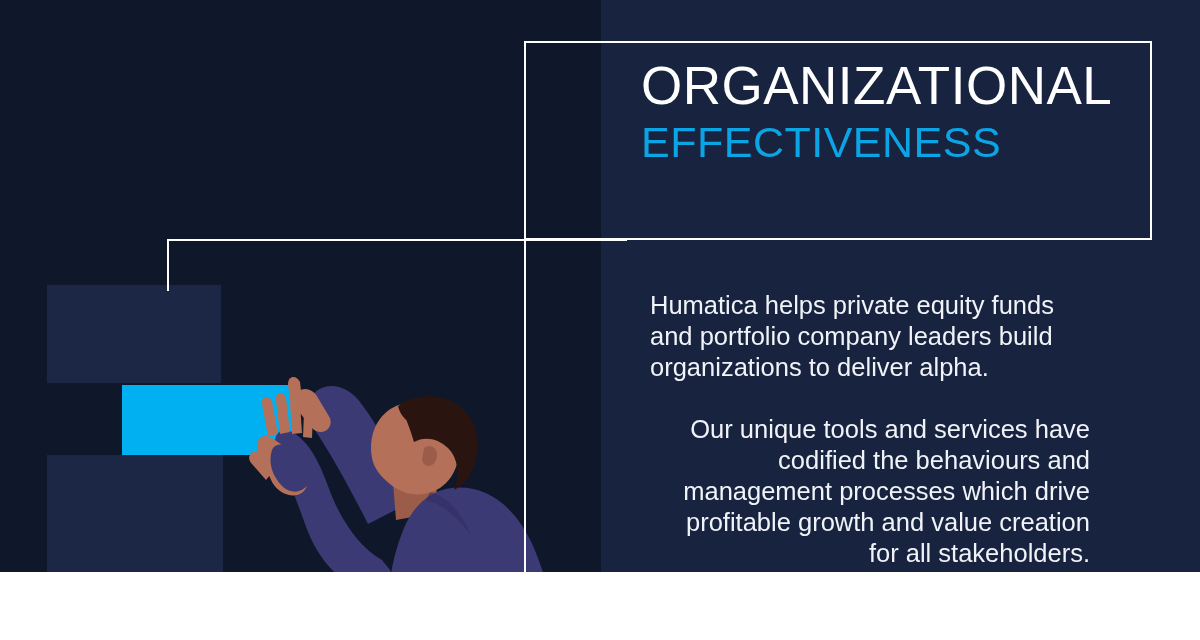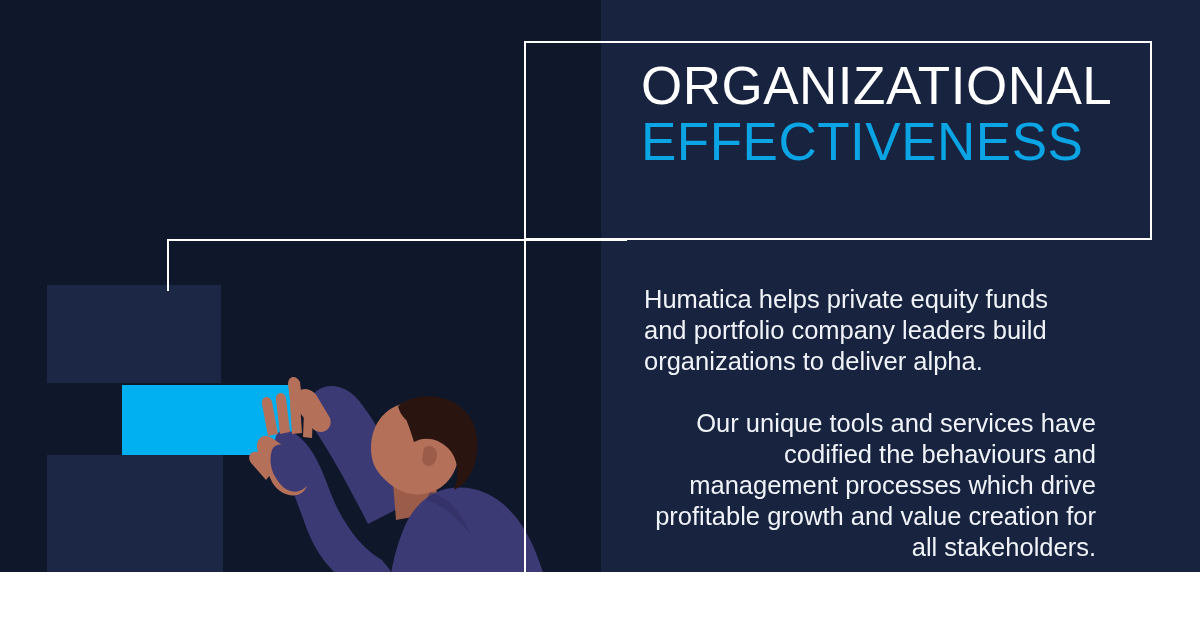--- a/index.html
+++ b/index.html
@@ -57,37 +57,37 @@
   .title-line1 {
     display:block;
     font-size:53px;
     line-height:56px;
     letter-spacing:0.5px;
     color:#ffffff;
     white-space:nowrap;
   }
   .title-line2 {
     display:block;
-    font-size:53px;
+    font-size:43px;
     line-height:56px;
     letter-spacing:0.5px;
     color:#0ba4e5;
     white-space:nowrap;
   }
 
   
   .body-copy {
     position:absolute;
     left:640px; top:280px;
     width:460px;
     color:#f0f3f8;
     font-size:25.5px;
     line-height:31px;
   }
-  .body-copy p { margin:4px; }
+  .body-copy p { margin:10px; }
   .body-copy p + p { margin-top:31px;text-align:right; }
 
   
   .illustration {
     position:absolute;
     left:0; top:0;
     width:601px; height:640px;
     overflow:hidden;
   }
   .illustration svg { display:block; }

